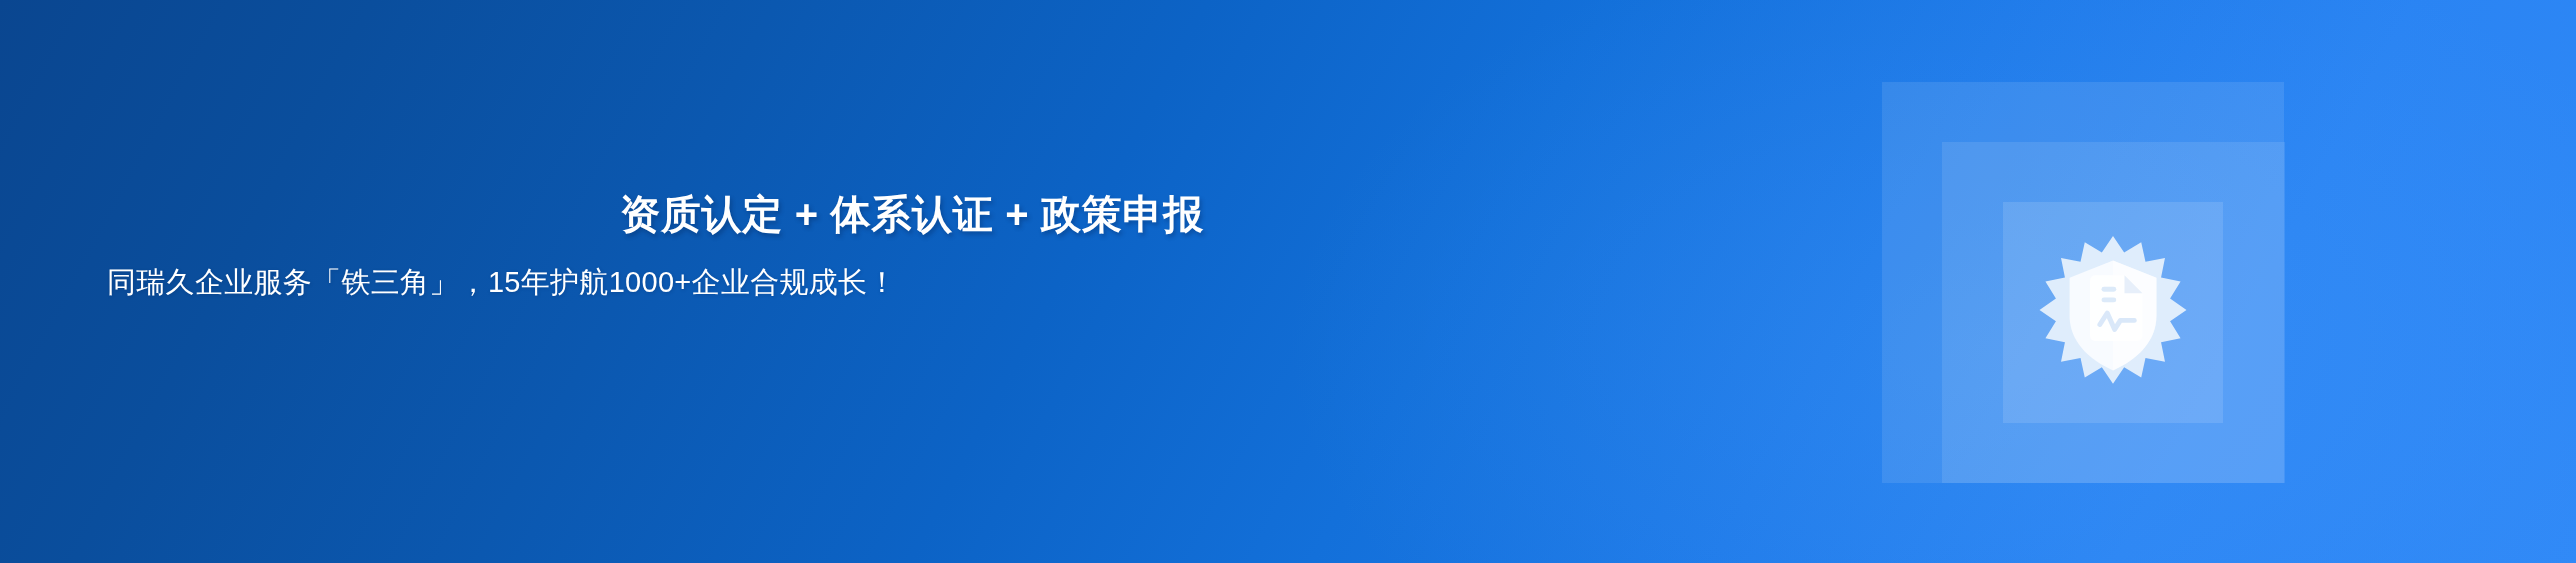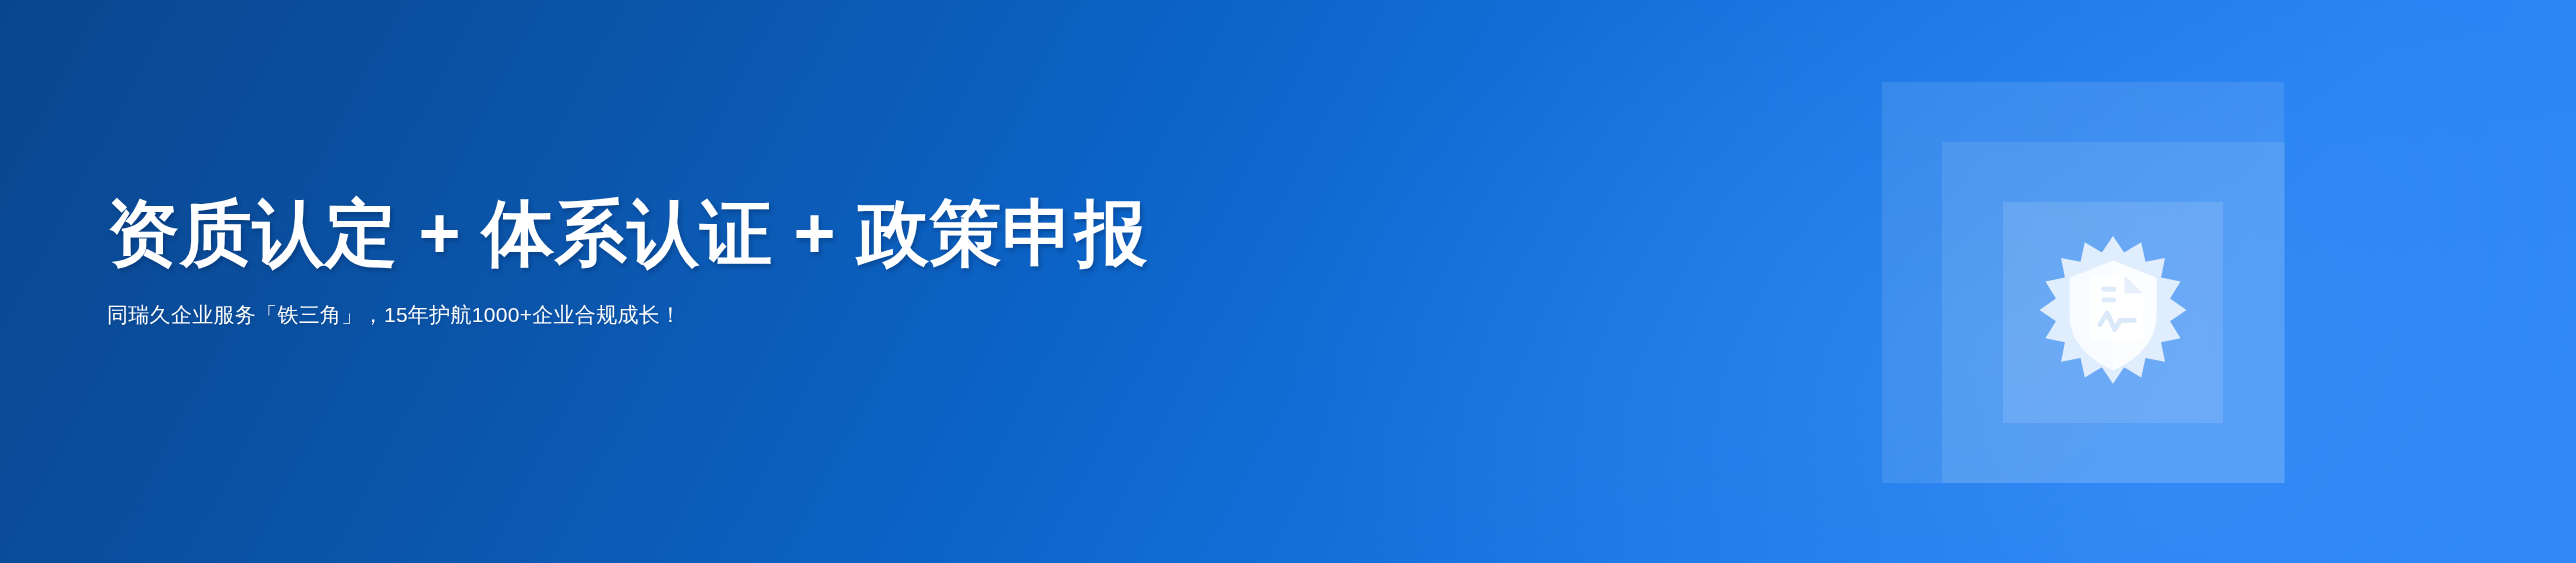--- a/index.html
+++ b/index.html
@@ -46,33 +46,34 @@
   #text-block {
     position: absolute;
     left: 107px;
     top: 191px;
     width: 1610px;
   }
 
   #headline {
     margin: 0;
     color: #ffffff;
-    font-size: 72px;
+    font-size: 40px;
     line-height: 1.18;
     font-weight: 700;
     letter-spacing: 0.7px;
     white-space: nowrap;
     text-shadow: 2px 2.7px 4.7px rgba(0,28,70,0.30);
+    text-align: center;
   }
 
   #subheadline {
     margin: 0;
     padding-top: 25.5px;
     color: #ffffff;
-    font-size: 21px;
+    font-size: 29px;
     line-height: 1.3;
     font-weight: 400;
     letter-spacing: 0.3px;
     white-space: nowrap;
     text-shadow: 0.7px 1.3px 3.4px rgba(0,28,70,0.22);
   }
 
   
   #decor {
     position: absolute;

